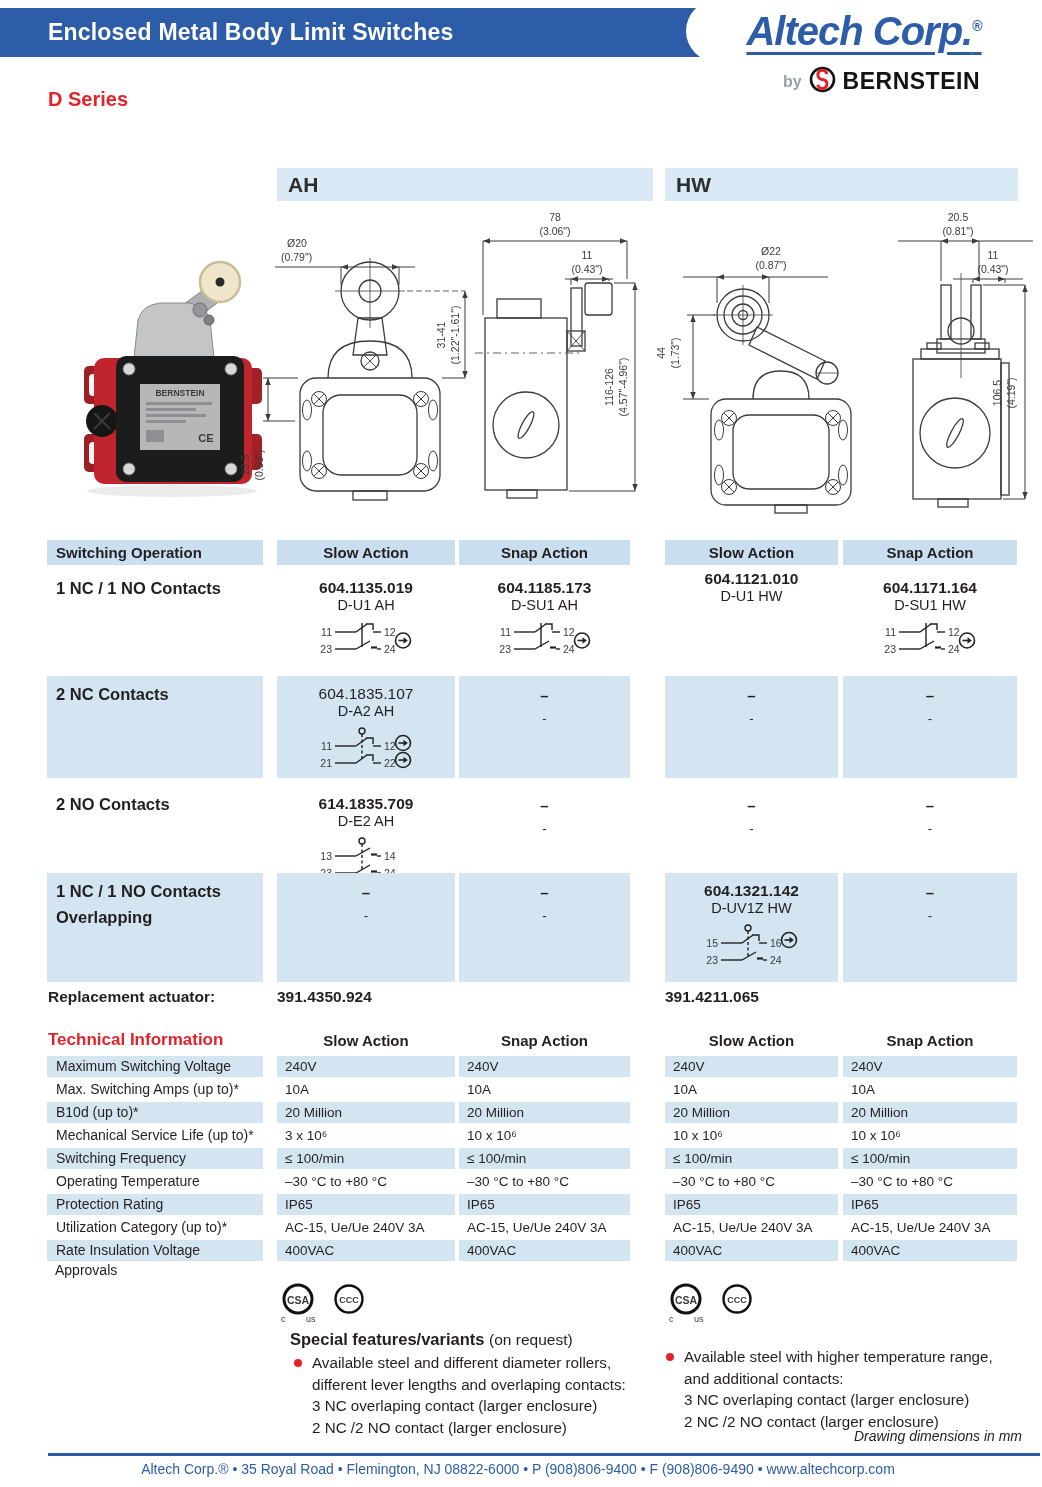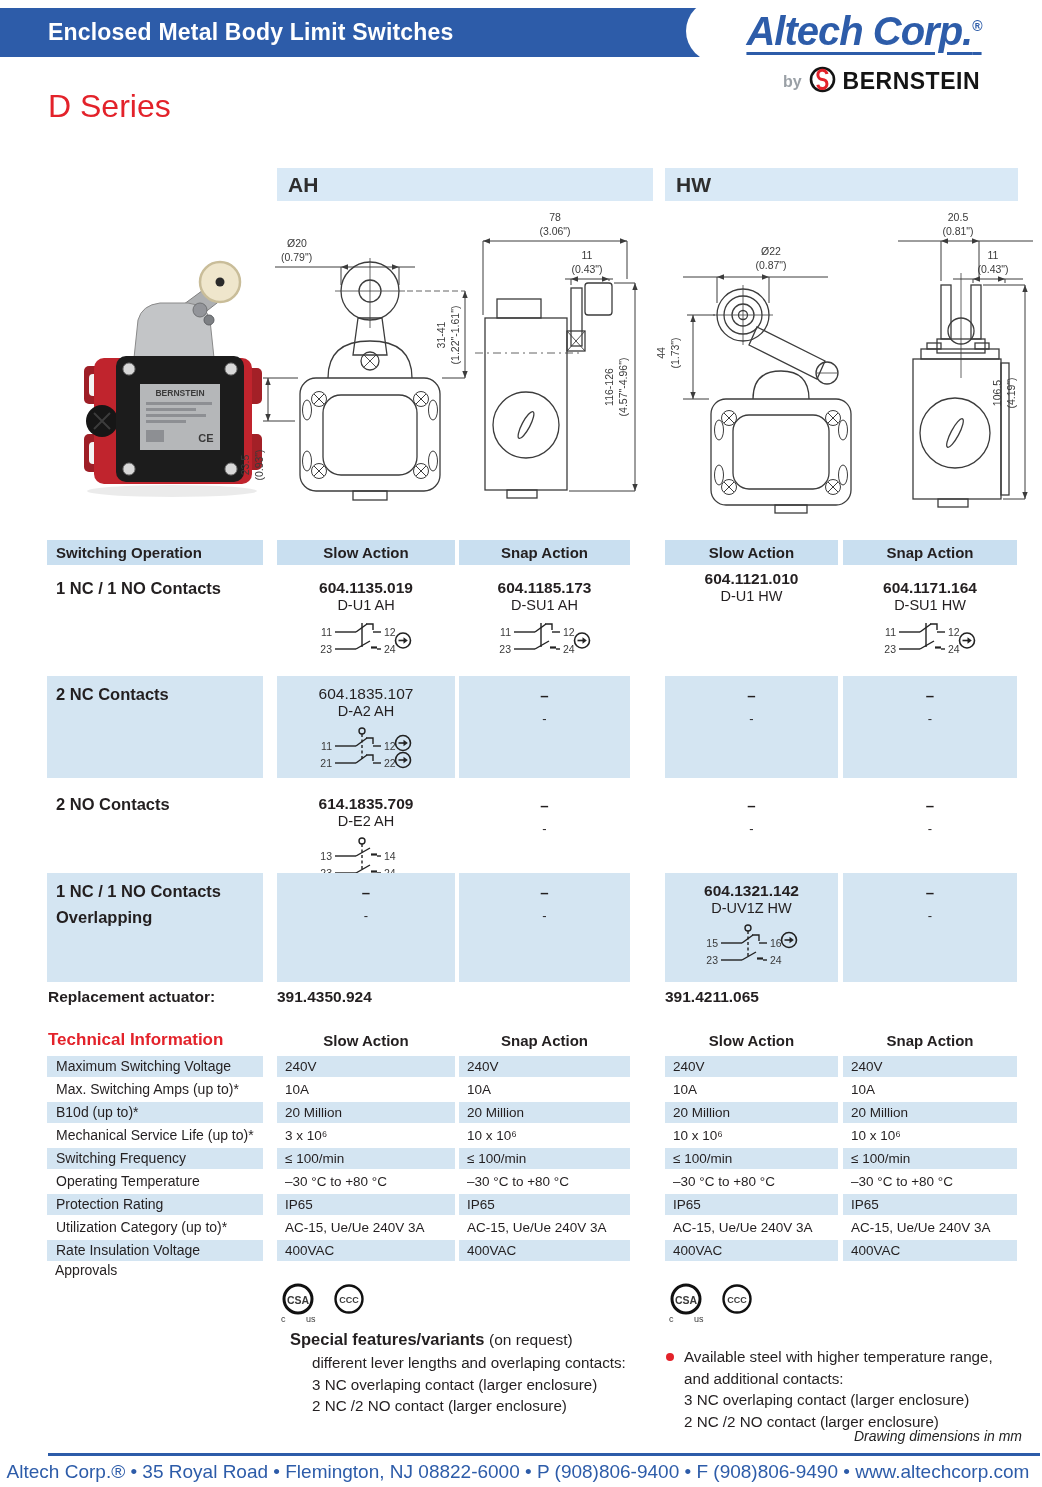--- a/index.html
+++ b/index.html
@@ -8,28 +8,28 @@
   .page { position:relative; width:1042px; height:1487px; background:#ffffff; margin:0 auto; overflow:hidden; }
   .abs { position:absolute; }
   .topbar { left:0; top:8px; width:1042px; height:49px; background:#2d5ca9; }
   .topbar-title { left:48px; top:8px; height:49px; line-height:49px; color:#fff; font-size:23px; font-weight:bold; letter-spacing:.2px; }
   .logo-block { right:0; top:0; width:356px; height:62px; background:#fff; border-radius:36px 0 0 36px; display:flex; align-items:center; justify-content:center; }
   .brand { font-size:40px; font-weight:bold; color:#2d5ca9; letter-spacing:-1px; text-decoration:underline; text-decoration-thickness:3px; text-underline-offset:7px; font-style:italic; }
   .brand sup { font-size:14px; font-style:normal; text-decoration:none; }
   .byline { right:62px; top:66px; display:flex; align-items:center; gap:7px; }
   .by-word { font-size:16px; font-weight:bold; color:#9aa0a6; }
   .sub-brand { font-size:23px; font-weight:bold; color:#141414; letter-spacing:.5px; }
-  .series { left:48px; top:88px; color:#e3222a; font-size:32px; font-weight:normal; }
+  .series { left:48px; top:88px; color:#e3222a; font-size:20px; font-weight:bold; }
   .banner { top:168px; height:33px; background:#d9e9f6; font-size:21px; font-weight:bold; color:#2e2e2e; line-height:33px; padding-left:11px; }
   svg { font-family:"Liberation Sans", sans-serif; }
   svg text { fill:#3a3a3a; }
   .dim { font-size:10.5px; }
   .footer-note { right:20px; top:1428px; width:300px; text-align:right; font-style:italic; font-size:14px; color:#222; }
   .footer-rule { left:48px; top:1453px; width:992px; height:3px; background:#2d5ca9; }
-  .footer-contact { left:0; top:1461px; width:1036px; text-align:center; color:#2d5ca9; font-size:19px; }
+  .footer-contact { left:0; top:1461px; width:1036px; text-align:center; color:#2d5ca9; font-size:14px; }
 </style>
 </head>
 <body>
 
 <div class="page" id="page">
 
   <div class="abs topbar"></div>
   <div class="abs topbar-title">Enclosed Metal Body Limit Switches</div>
 
   <div class="abs logo-block">
@@ -544,20 +544,21 @@
     <text x="21" y="22.5" text-anchor="middle" font-size="10.5" font-weight="bold" fill="#111">CSA</text>
     <text x="4" y="41" font-size="9" fill="#111">c</text>
     <text x="29" y="41" font-size="9" fill="#111">us</text>
   </svg>
   <svg width="36" height="36" viewBox="0 0 36 36" style="margin-bottom:8px;">
     <circle cx="18" cy="18" r="13.5" stroke="#111" stroke-width="2.4" fill="none"></circle>
     <text x="18" y="22" text-anchor="middle" font-size="9" font-weight="bold" fill="#111">CCC</text>
   </svg>
     </div>
     <div style="position: absolute; left: 290px; top: 1352px; width: 370px; font-size: 15.2px; line-height: 21.5px;">
+      <div style="position: relative; padding-left: 22px;"><span style="position: absolute; left: 4px; top: 7px; width: 8px; height: 8px; border-radius: 50%; background: rgb(227, 34, 42);"></span>Available steel and different diameter rollers,</div>
       <div style="position: relative; padding-left: 22px;">different lever lengths and overlaping contacts:</div>
       <div style="position: relative; padding-left: 22px;">3 NC overlaping contact (larger enclosure)</div>
       <div style="position: relative; padding-left: 22px;">2 NC /2 NO contact  (larger enclosure)</div>
     </div>
     <div style="position: absolute; left: 662px; top: 1346px; width: 372px; font-size: 15.2px; line-height: 21.5px;">
       <div style="position: relative; padding-left: 22px;"><span style="position: absolute; left: 4px; top: 7px; width: 8px; height: 8px; border-radius: 50%; background: rgb(227, 34, 42);"></span>Available steel with higher temperature range,</div>
       <div style="position: relative; padding-left: 22px;">and additional contacts:</div>
       <div style="position: relative; padding-left: 22px;">3 NC overlaping contact (larger enclosure)</div>
       <div style="position: relative; padding-left: 22px;">2 NC /2 NO contact  (larger enclosure)</div>
     </div>

